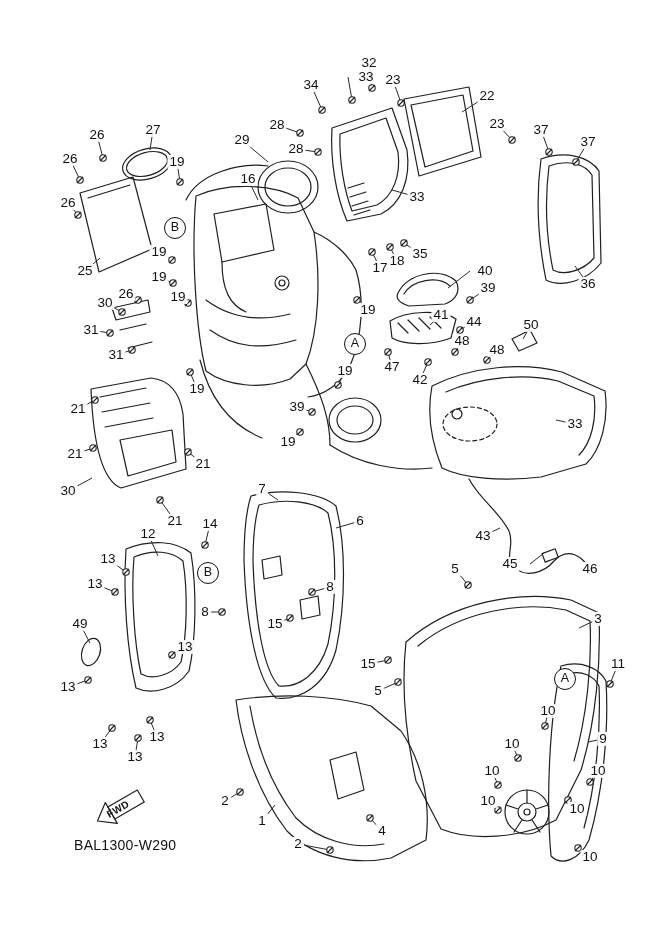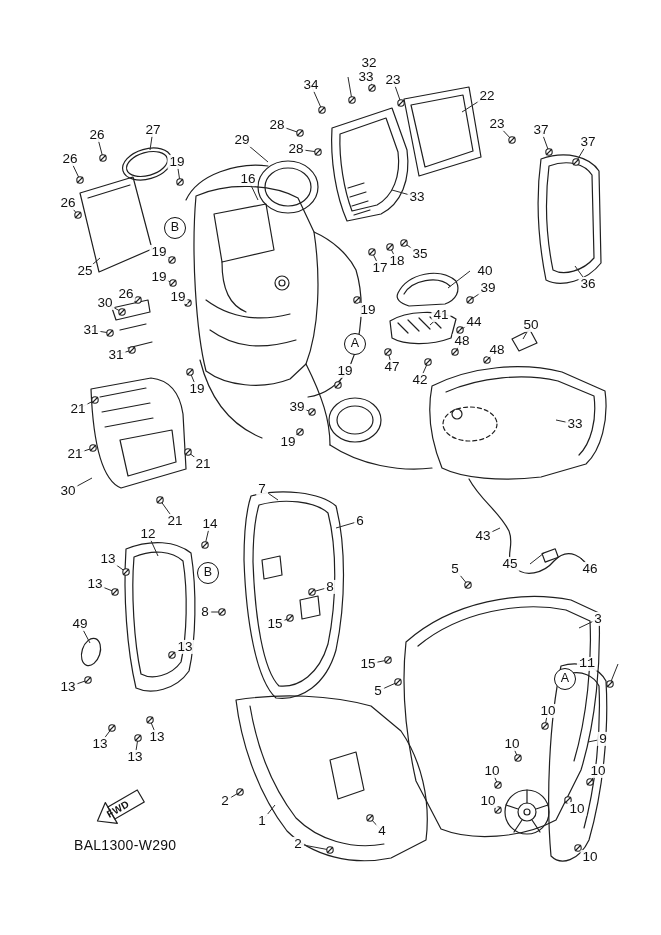--- a/index.html
+++ b/index.html
@@ -571,21 +571,21 @@
       <div class="callout" style="left: 80px; top: 624px;">49</div>
       <div class="callout" style="left: 185px; top: 647px;">13</div>
       <div class="callout" style="left: 68px; top: 687px;">13</div>
       <div class="callout" style="left: 483px; top: 536px;">43</div>
       <div class="callout" style="left: 510px; top: 564px;">45</div>
       <div class="callout" style="left: 590px; top: 569px;">46</div>
       <div class="callout" style="left: 455px; top: 569px;">5</div>
       <div class="callout" style="left: 598px; top: 619px;">3</div>
       <div class="callout" style="left: 368px; top: 664px;">15</div>
       <div class="callout" style="left: 378px; top: 691px;">5</div>
-      <div class="callout" style="left: 587px; top: 664px; font-family: Liberation Mono, monospace;">11</div>
+      <div class="callout" style="left: 618px; top: 664px;">11</div>
       <div class="callout circled" style="left: 565px; top: 679px;">A</div>
       <div class="callout" style="left: 548px; top: 711px;">10</div>
       <div class="callout" style="left: 603px; top: 739px;">9</div>
       <div class="callout" style="left: 512px; top: 744px;">10</div>
       <div class="callout" style="left: 492px; top: 771px;">10</div>
       <div class="callout" style="left: 598px; top: 771px;">10</div>
       <div class="callout" style="left: 157px; top: 737px;">13</div>
       <div class="callout" style="left: 100px; top: 744px;">13</div>
       <div class="callout" style="left: 135px; top: 757px;">13</div>
       <div class="callout" style="left: 225px; top: 801px;">2</div>

